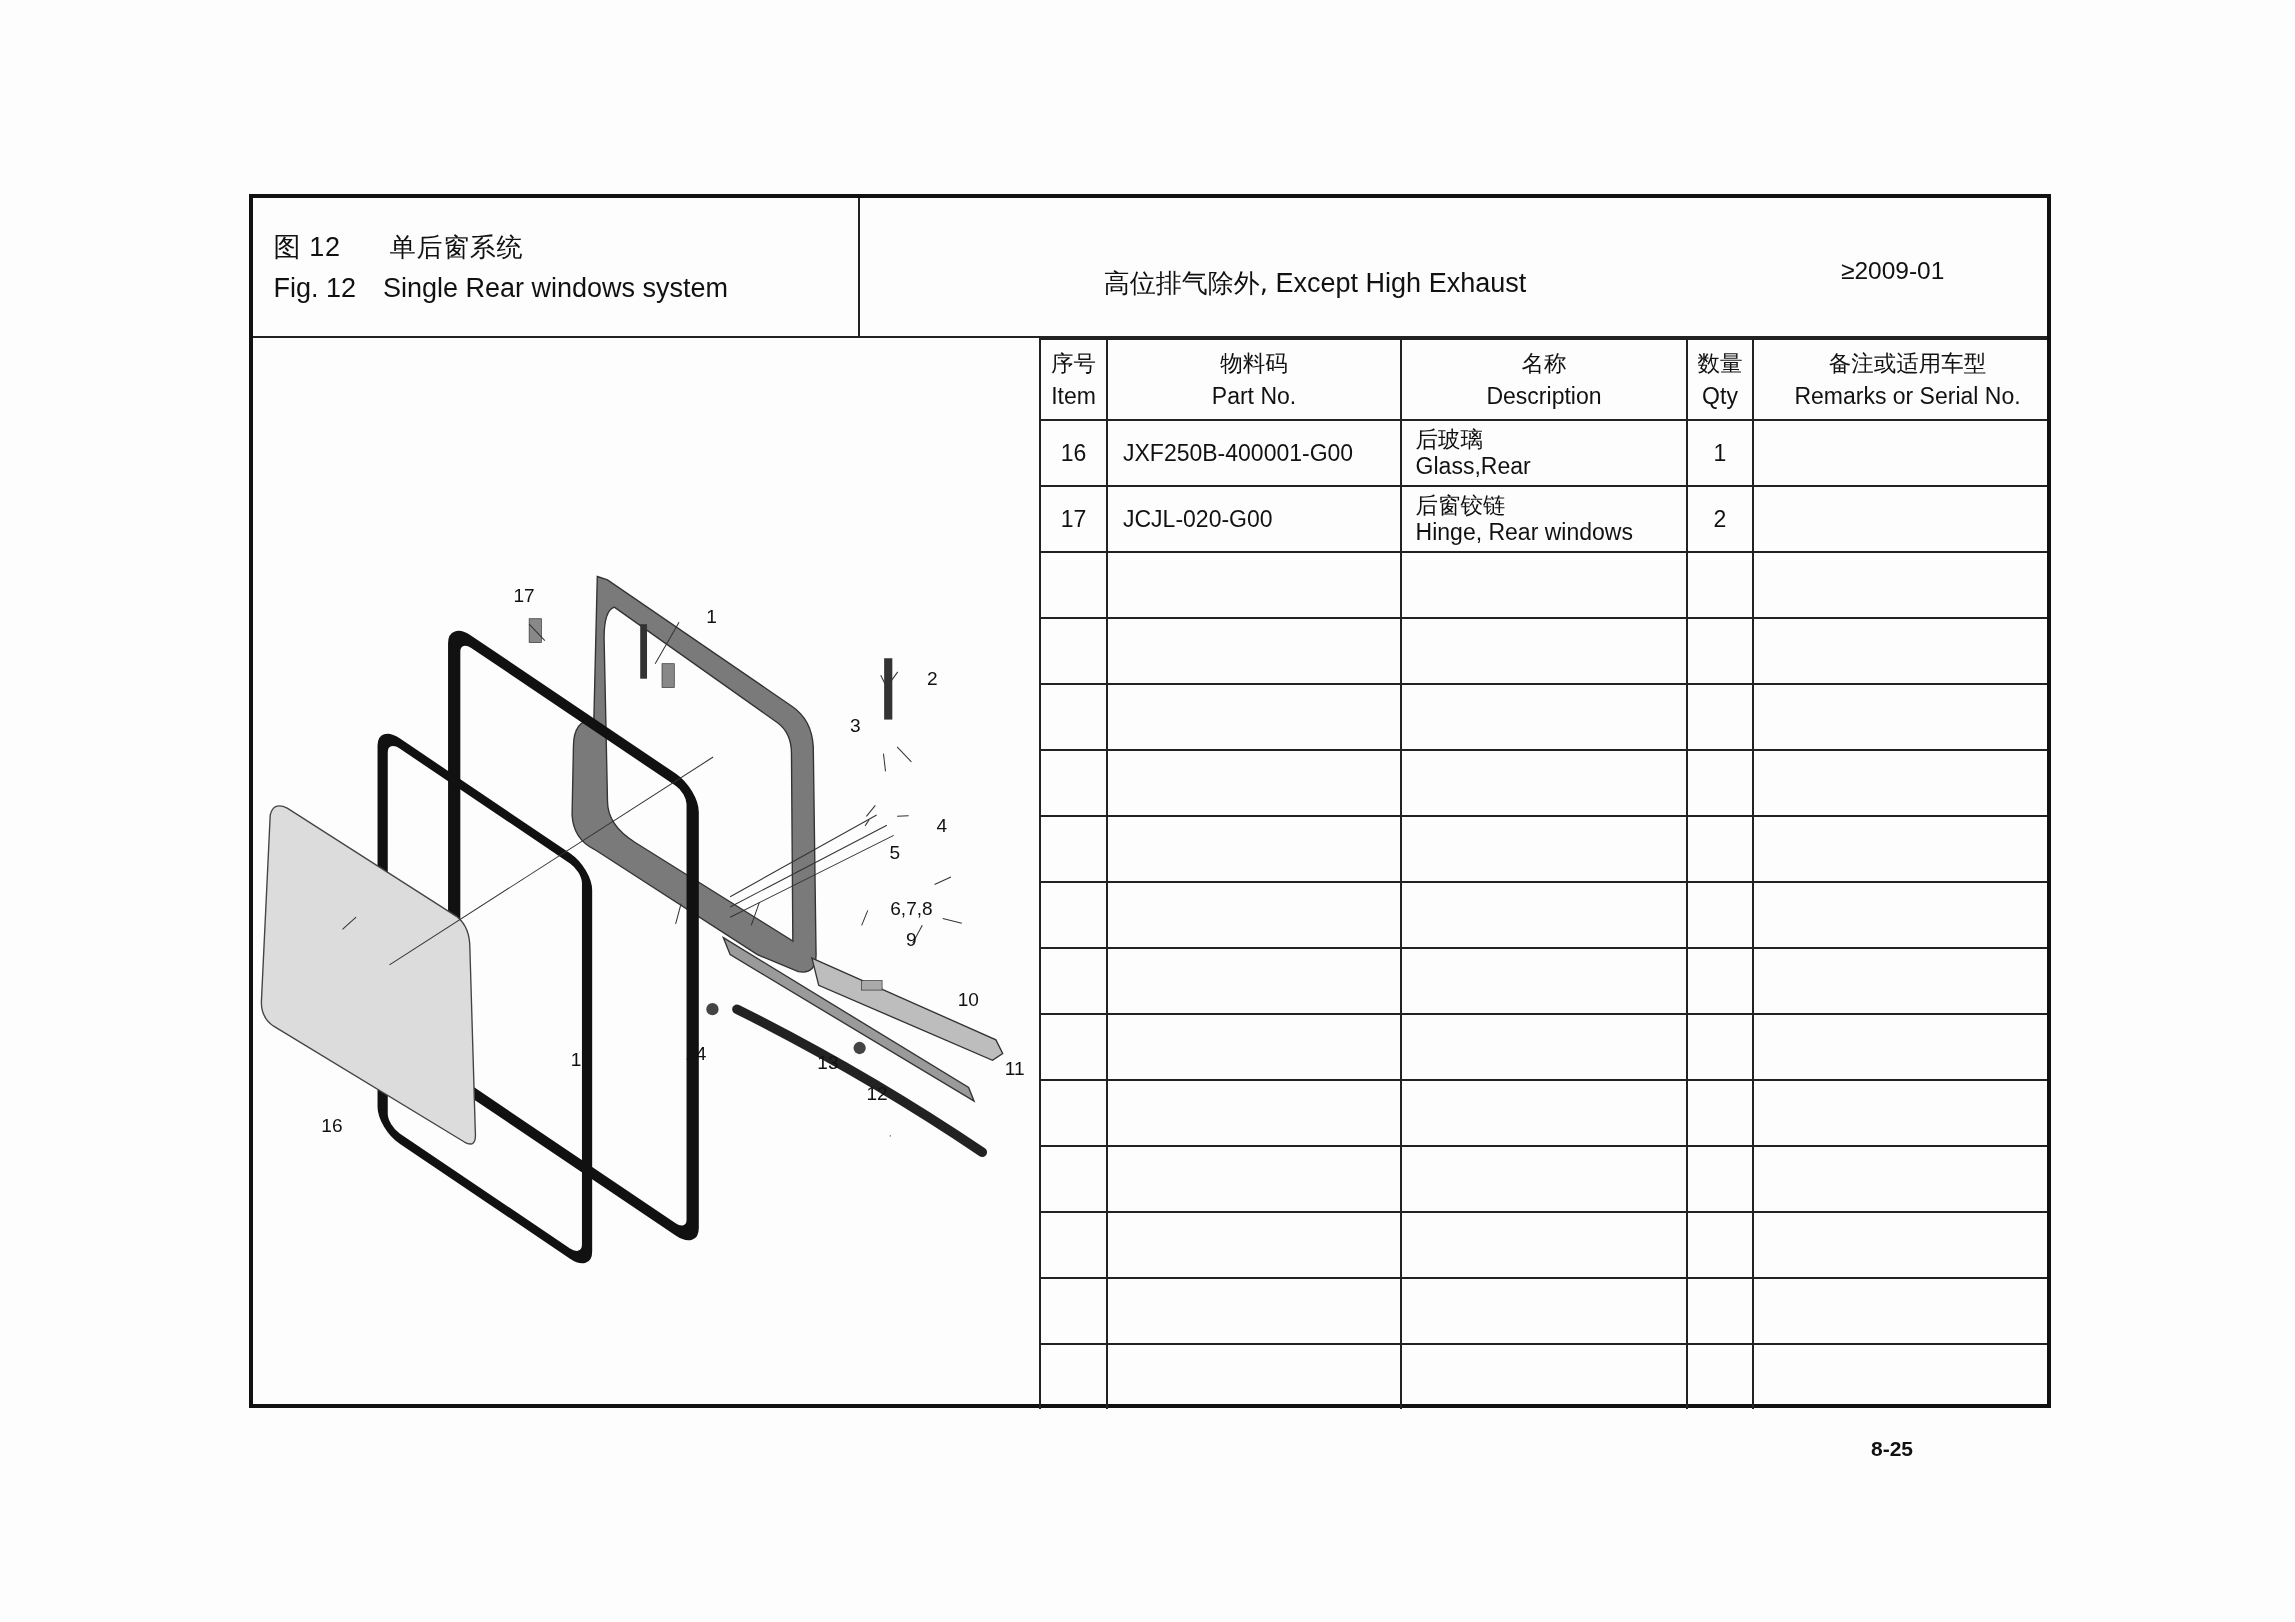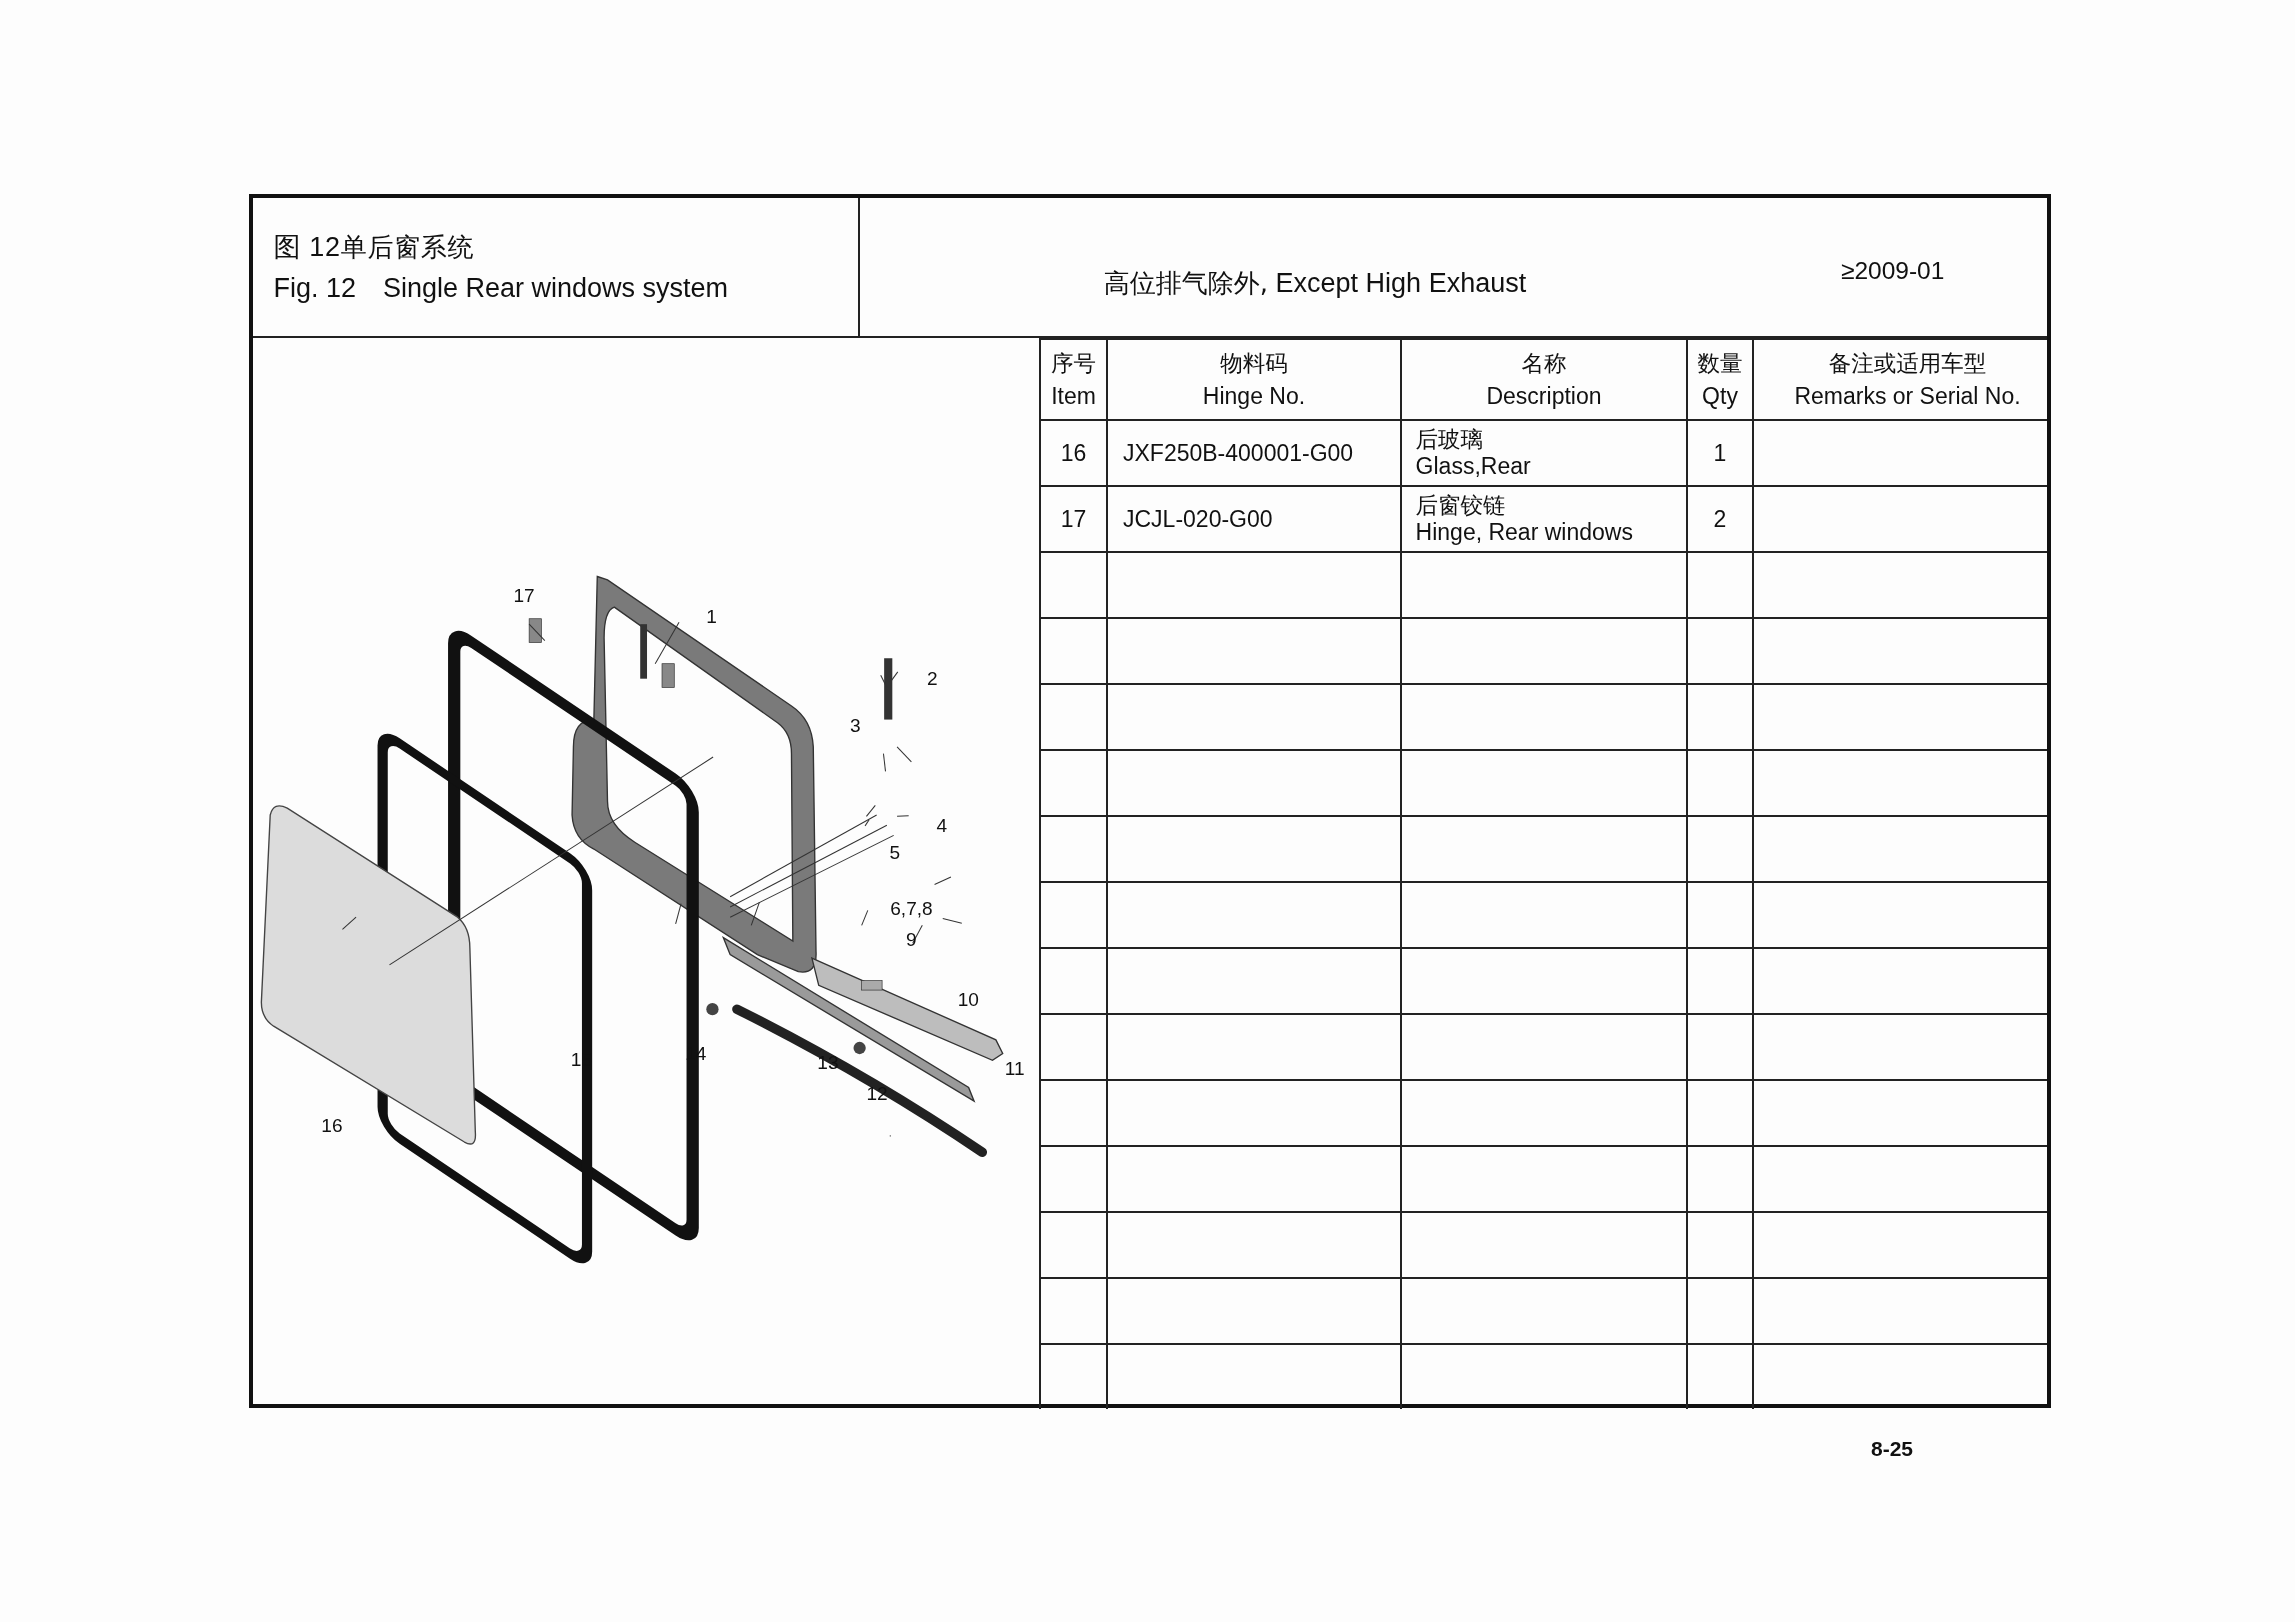--- a/index.html
+++ b/index.html
@@ -3,21 +3,21 @@
 <meta charset="utf-8">
 <style>
   html, body { margin:0; padding:0; background:#fdfdfd; }
   body { width:2295px; height:1622px; position:relative; overflow:hidden;
          font-family:"Liberation Sans","DejaVu Sans",sans-serif; color:#111; }
   .frame { position:absolute; left:249px; top:194px; width:1794px; height:1206px;
            border:4.1px solid #111; box-sizing:content-box; }
   .hdr { position:absolute; left:0; top:0; width:1794px; height:138px; border-bottom:2px solid #222; }
   .hdr-left { position:absolute; left:0; top:0; width:605px; height:138px; border-right:2px solid #222; }
   .t-cn { position:absolute; left:20.4px; top:31px; font-size:27px; letter-spacing:0.7px; }
-  .t-cn .cn { font-family:"DejaVu Sans",sans-serif; font-size:26px; }
+  .t-cn .cn { margin-left:49px; font-family:"DejaVu Sans",sans-serif; font-size:26px; }
   .t-en { position:absolute; left:20.4px; top:75px; font-size:27px; }
   .t-en .en { margin-left:27px; }
   .hdr-right { position:absolute; left:607px; top:0; width:1187px; height:138px; }
   .tonnage { position:absolute; left:0; width:886px; top:35px; text-align:center; font-size:27px; }
   .exhaust { position:absolute; left:12px; width:886px; top:68px; text-align:center; font-size:27px; }
   .exhaust .cn { font-family:"DejaVu Sans",sans-serif; font-size:26px; }
   .date { position:absolute; left:1145px; top:59px; font-size:24.5px; transform:translateX(-100%); }
   .date { left:981px; transform:none; }
   .diagram { position:absolute; left:0; top:140px; width:786px; height:1065px; }
   .parts-table { position:absolute; left:786px; top:140px; width:1008px; height:1065px; }
@@ -135,21 +135,21 @@
       <colgroup>
           <col style="width:67px">
           <col style="width:294px">
           <col style="width:286px">
           <col style="width:66px">
           <col style="width:294px">
         </colgroup>
       <thead>
         <tr>
           <th><span class="cn">序号</span><span>Item</span></th>
-          <th><span class="cn">物料码</span><span>Hinge No.</span></th>
+          <th><span class="cn">物料码</span><span>Part No.</span></th>
           <th><span class="cn">名称</span><span>Description</span></th>
           <th><span class="cn">数量</span><span>Qty</span></th>
           <th><span class="cn">备注或适用车型</span><span>Remarks or Serial No.</span></th>
         </tr>
       </thead>
       <tbody id="tbody">
         <tr>
           <td>16</td>
           <td class="pn">JXF250B-400001-G00</td>
           <td class="desc"><span class="cn">后玻璃</span><span>Glass,Rear</span></td>

